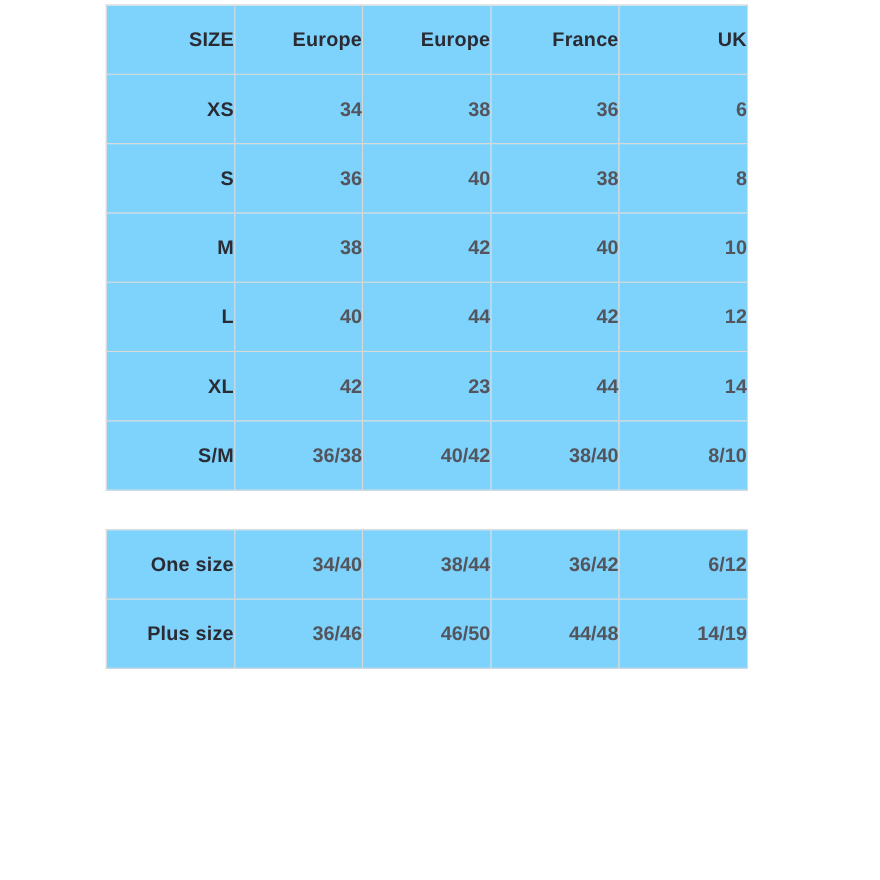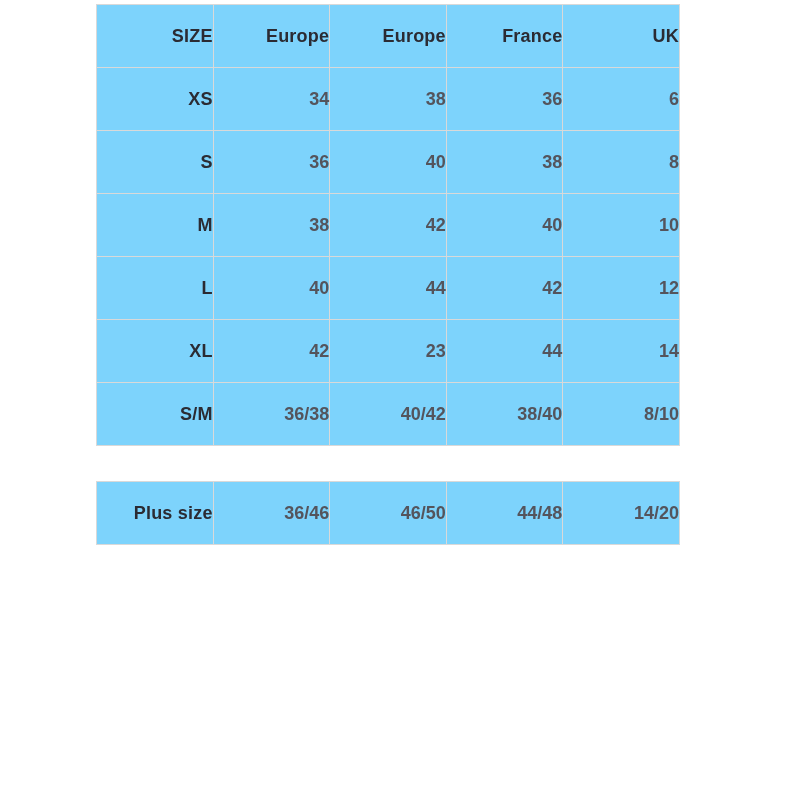--- a/index.html
+++ b/index.html
@@ -102,22 +102,29 @@
         <td class="val">40/42</td>
         <td class="val">38/40</td>
         <td class="val">8/10</td>
       </tr>
     </tbody>
   </table>
 
   <table class="size-table secondary">
     <tbody>
       <tr>
+        <td class="rowlabel">One size</td>
+        <td class="val">34/40</td>
+        <td class="val">38/44</td>
+        <td class="val">36/42</td>
+        <td class="val">6/12</td>
+      </tr>
+      <tr>
         <td class="rowlabel">Plus size</td>
         <td class="val">36/46</td>
         <td class="val">46/50</td>
         <td class="val">44/48</td>
-        <td class="val">14/20</td>
+        <td class="val">14/19</td>
       </tr>
     </tbody>
   </table>
 
 </div>
 
 </body></html>

